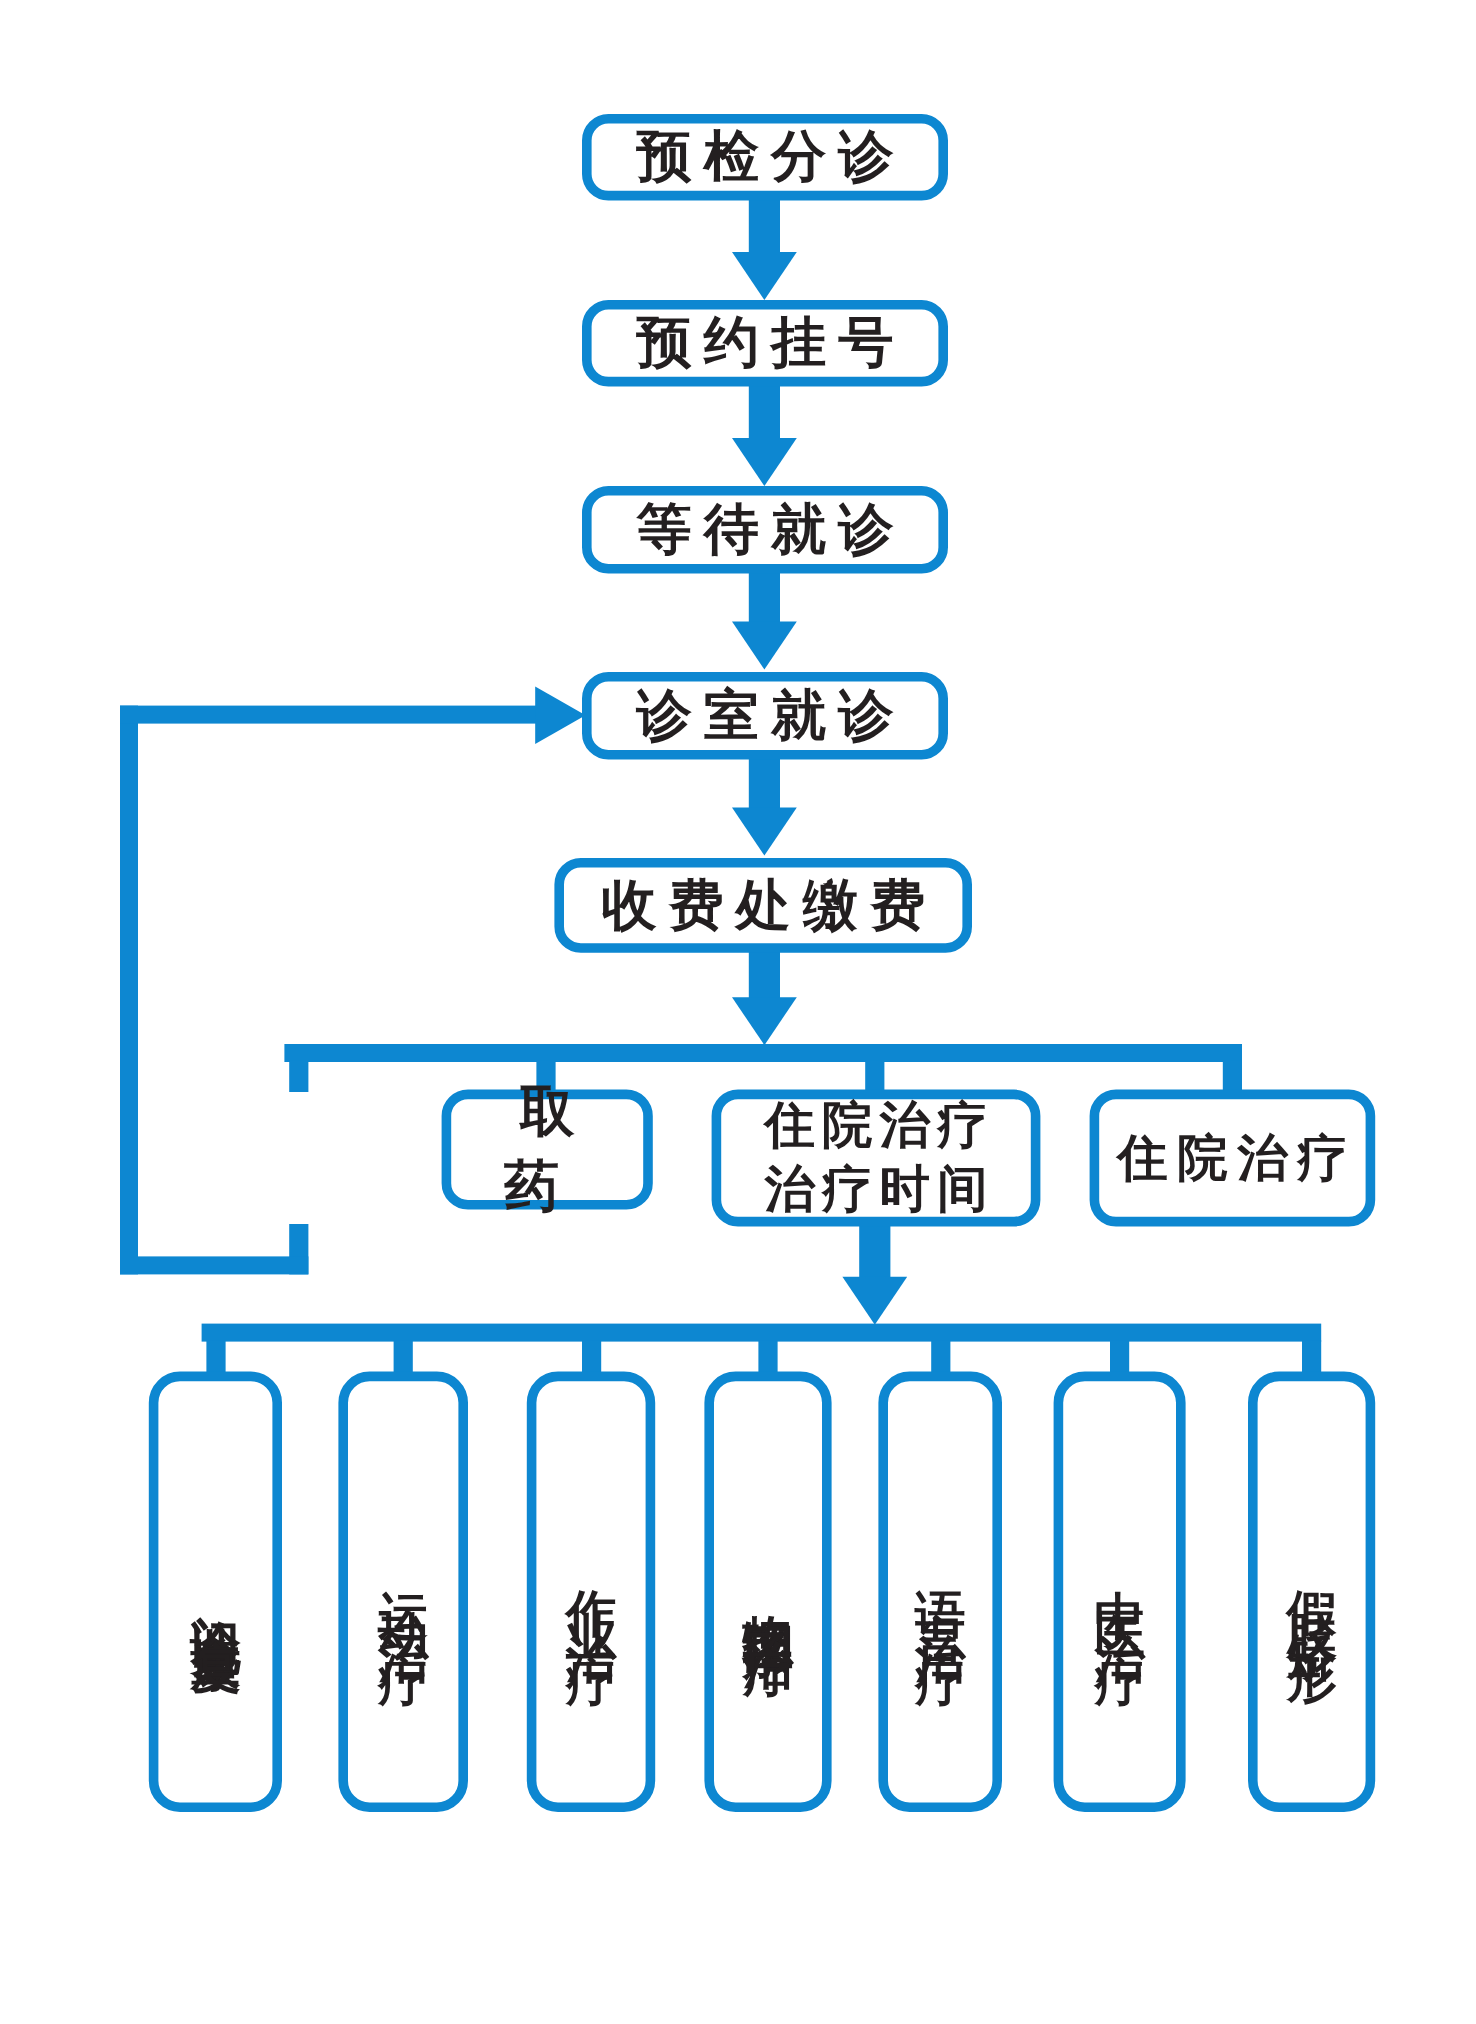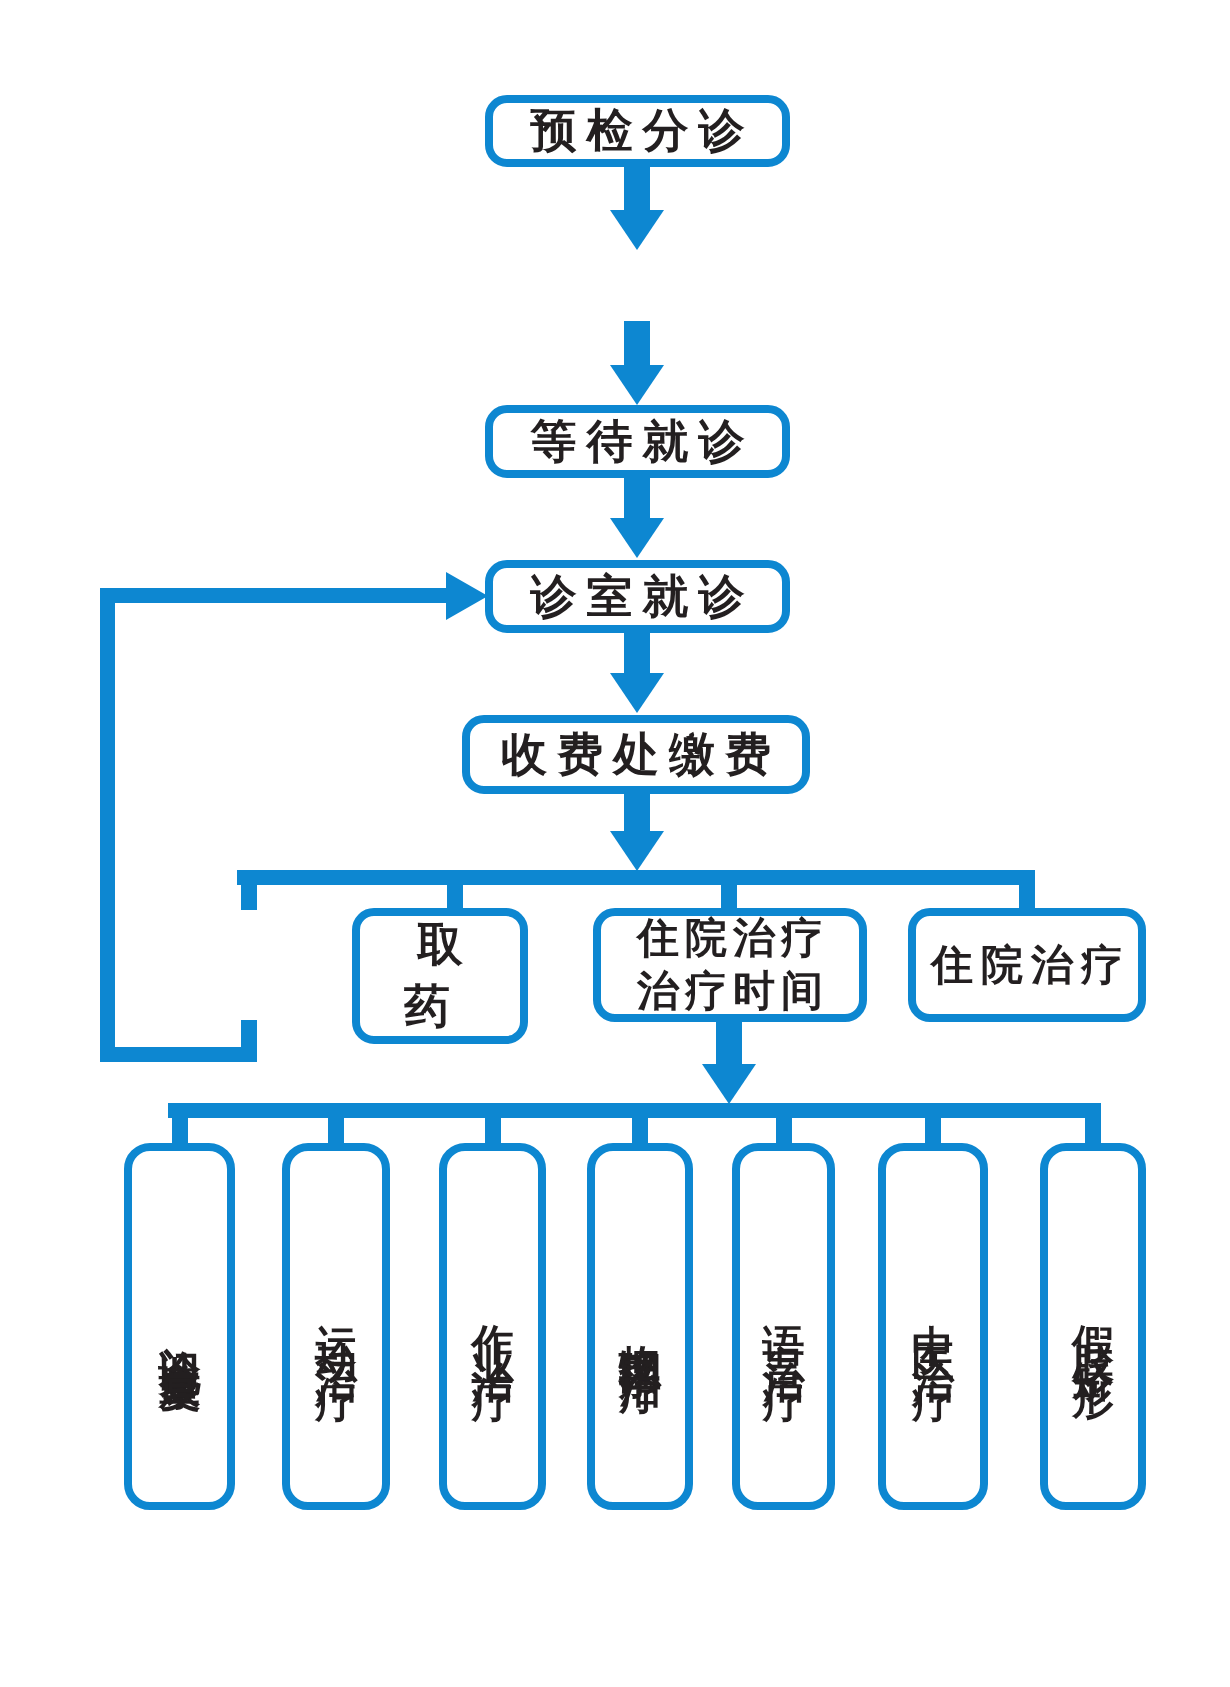--- a/index.html
+++ b/index.html
@@ -52,20 +52,21 @@
     border-bottom:24px solid transparent;
     border-left:42px solid #0d87d1;
   }
 </style>
 </head>
 <body>
 
 <div class="canvas">
 
   <div class="fbox step" style="left:485px;top:95px;width:305px;height:72px;">预检分诊</div>
+  <div class="fbox step" style="left:485px;top:250px;width:305px;height:72px;">预约挂号</div>
   <div class="fbox step" style="left:485px;top:405px;width:305px;height:73px;">等待就诊</div>
   <div class="fbox pay" style="left:462px;top:715px;width:348px;height:79px;">收费处缴费</div>
   <div class="fbox step" style="left:485px;top:560px;width:305px;height:73px;">诊室就诊</div>
 
   <div>
     <div class="stem" style="left:624px;top:166px;width:26px;height:46px;"></div>
     <div class="head-down" style="left:610px;top:210px;"></div>
   </div>
   <div>
     <div class="stem" style="left:624px;top:321px;width:26px;height:46px;"></div>
@@ -83,21 +84,21 @@
     <div class="stem" style="left:624px;top:793px;width:26px;height:40px;"></div>
     <div class="head-down" style="left:610px;top:831px;"></div>
   </div>
 
   <div class="conn" style="left:237px;top:870px;width:798px;height:15px;"></div>
   <div class="stem" style="left:241px;top:884px;width:16px;height:26px;"></div>
   <div class="stem" style="left:447px;top:884px;width:16px;height:26px;"></div>
   <div class="stem" style="left:721px;top:884px;width:16px;height:26px;"></div>
   <div class="stem" style="left:1019px;top:884px;width:16px;height:26px;"></div>
 
-  <div class="fbox small2" style="left:352px;top:908px;width:176px;height:136px;">取药</div>
+  <div class="fbox small2" style="left:368px;top:908px;width:176px;height:100px;">取药</div>
   <div class="fbox two-line" style="left:593px;top:908px;width:274px;height:114px;">
     <div>
       <span>住院治疗</span>
       <span>治疗时间</span>
     </div>
   </div>
   <div class="fbox small4" style="left:908px;top:908px;width:238px;height:114px;">住院治疗</div>
 
   <div>
     <div class="stem" style="left:241px;top:1020px;width:16px;height:42px;"></div>

